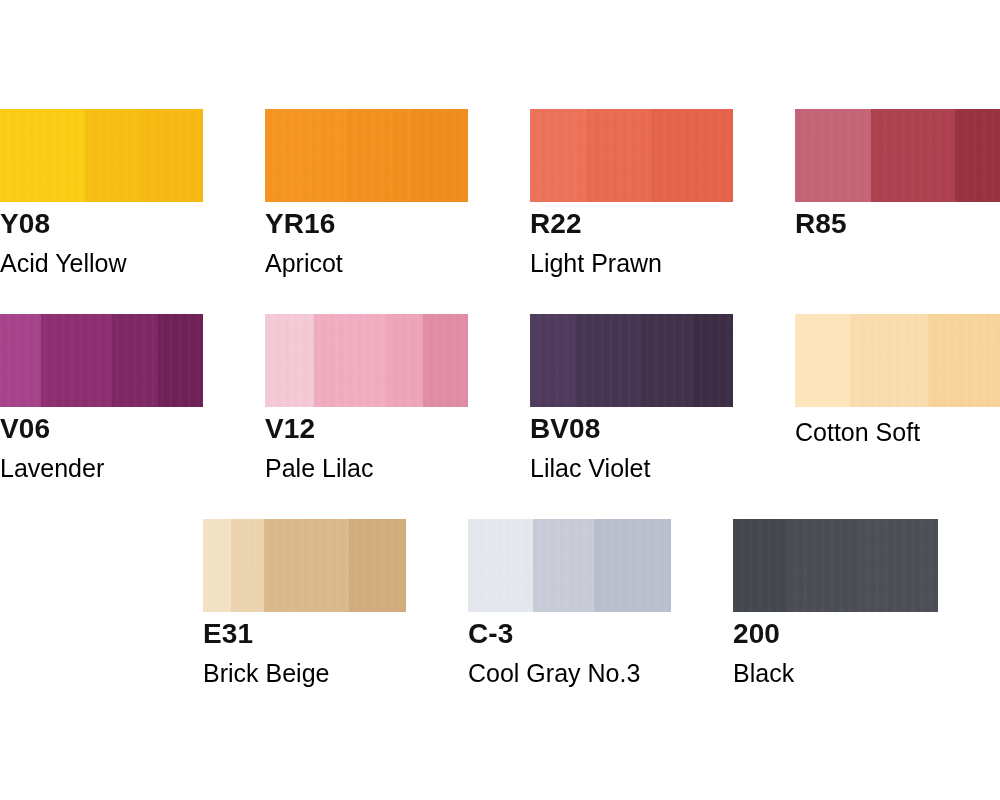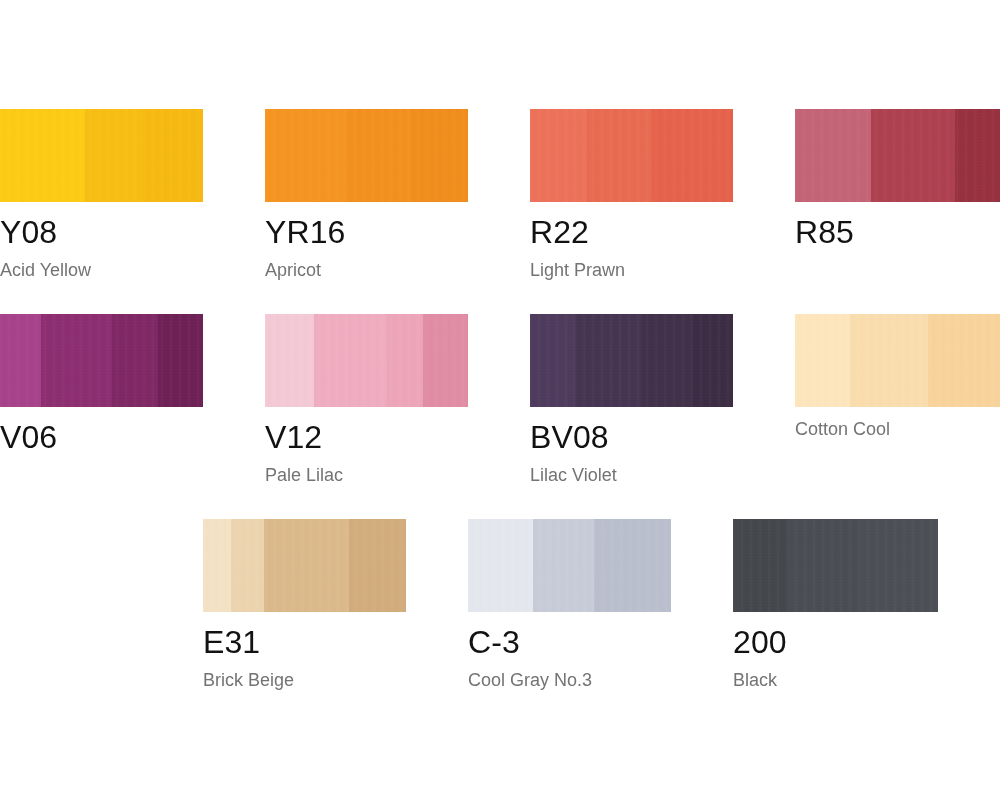--- a/index.html
+++ b/index.html
@@ -70,34 +70,34 @@
         rgba(0,0,0,0.045) 4px,
         rgba(255,255,255,0.00) 7px,
         rgba(255,255,255,0.18) 9px),
       repeating-linear-gradient(0deg,
         rgba(0,0,0,0.035) 0px,
         rgba(255,255,255,0.10) 1px,
         rgba(0,0,0,0.00) 3px);
   }
 
   .swatch-code {
-    margin-top: 14px;
-    font-size: 32px;
-    font-weight: normal;
+    margin-top: 8px;
+    font-size: 28px;
+    font-weight: bold;
     letter-spacing: 0.1px;
     color: #121212;
     line-height: 1.0;
     white-space: nowrap;
   }
 
   .swatch-name {
     margin-top: 13px;
-    font-size: 18px;
+    font-size: 25px;
     font-weight: normal;
-    color: #737373;
+    color: #000000;
     line-height: 1.0;
     white-space: nowrap;
   }
 </style>
 </head>
 <body>
 
 <div id="swatch-chart">
   <div class="swatch-grid">
       <div class="swatch-cell">
@@ -144,20 +144,21 @@
       </div>
       <div class="swatch-cell">
         <div class="swatch-chip" style="background: rgb(138, 45, 107);">
           <div class="swatch-band" style="left: 0%; width: 20%; background: rgb(166, 65, 138);"></div>
           <div class="swatch-band" style="left: 20%; width: 35%; background: rgb(140, 45, 112);"></div>
           <div class="swatch-band" style="left: 55%; width: 23%; background: rgb(126, 39, 100);"></div>
           <div class="swatch-band" style="left: 78%; width: 22%; background: rgb(110, 32, 85);"></div>
           <div class="swatch-grain"></div>
         </div>
         <div class="swatch-code">V06</div>
+        <div class="swatch-name">Lavender</div>
       </div>
       <div class="grid-gap"></div>
       <div class="swatch-cell">
         <div class="swatch-chip" style="background: rgb(239, 174, 192);">
           <div class="swatch-band" style="left: 0%; width: 24%; background: rgb(244, 201, 214);"></div>
           <div class="swatch-band" style="left: 24%; width: 36%; background: rgb(239, 172, 192);"></div>
           <div class="swatch-band" style="left: 60%; width: 18%; background: rgb(237, 164, 185);"></div>
           <div class="swatch-band" style="left: 78%; width: 22%; background: rgb(224, 140, 164);"></div>
           <div class="swatch-grain"></div>
         </div>
@@ -177,21 +178,21 @@
         <div class="swatch-name">Lilac Violet</div>
       </div>
       <div class="grid-gap"></div>
       <div class="swatch-cell last">
         <div class="swatch-chip" style="background: rgb(251, 223, 176);">
           <div class="swatch-band" style="left: 0%; width: 27%; background: rgb(253, 229, 188);"></div>
           <div class="swatch-band" style="left: 27%; width: 38%; background: rgb(250, 221, 173);"></div>
           <div class="swatch-band" style="left: 65%; width: 35%; background: rgb(248, 212, 155);"></div>
           <div class="swatch-grain"></div>
         </div>
-        <div class="swatch-name">Cotton Cool</div>
+        <div class="swatch-name">Cotton Soft</div>
       </div>
       <div class="grid-gap"></div>
       <div class="swatch-cell">
         <div class="swatch-chip" style="background: rgb(220, 186, 140);">
           <div class="swatch-band" style="left: 0%; width: 14%; background: rgb(243, 226, 196);"></div>
           <div class="swatch-band" style="left: 14%; width: 16%; background: rgb(235, 212, 174);"></div>
           <div class="swatch-band" style="left: 30%; width: 42%; background: rgb(219, 185, 139);"></div>
           <div class="swatch-band" style="left: 72%; width: 28%; background: rgb(210, 172, 124);"></div>
           <div class="swatch-grain"></div>
         </div>

